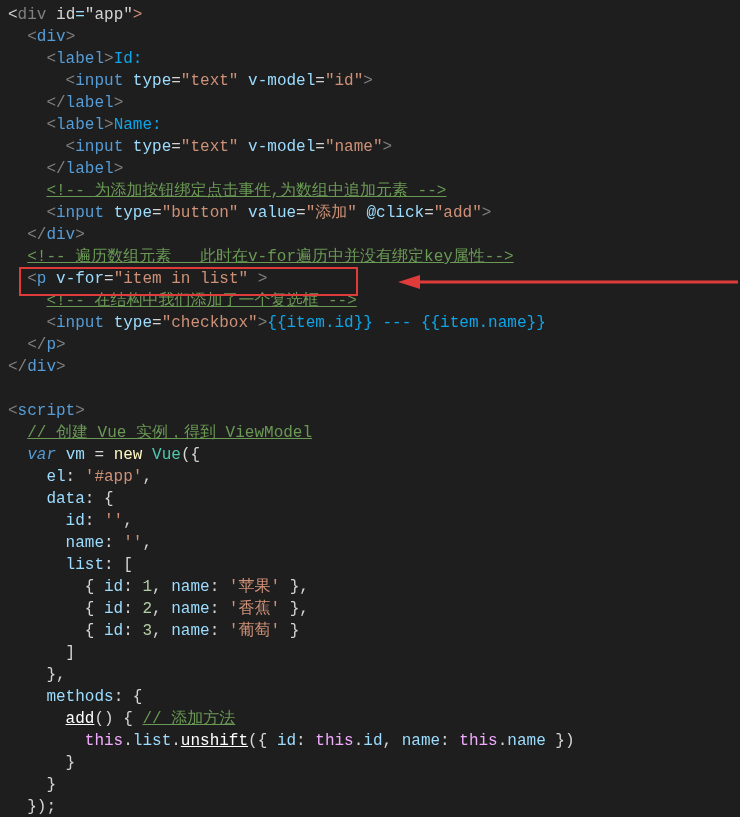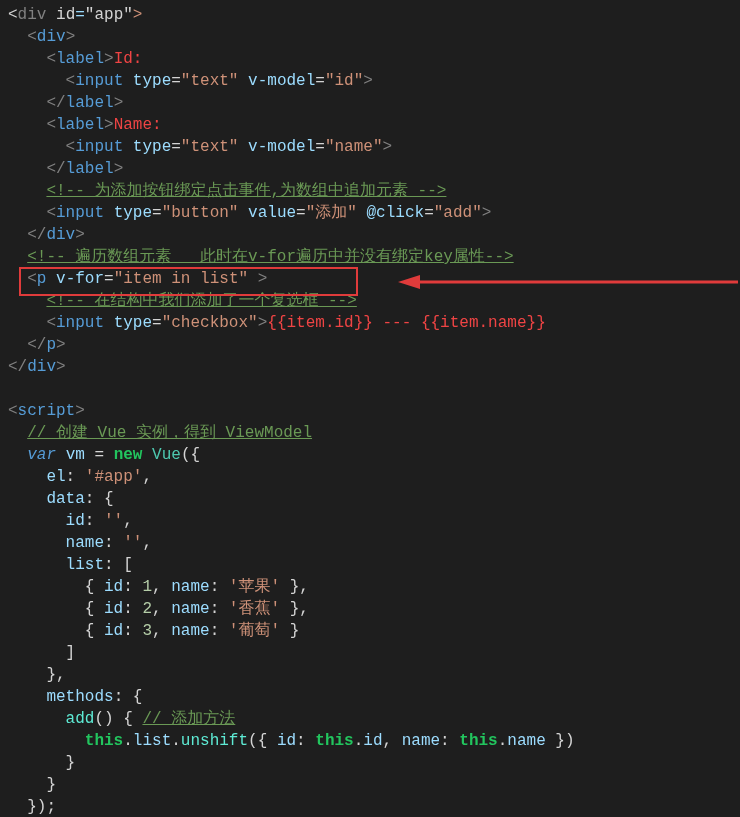--- a/index.html
+++ b/index.html
@@ -20,25 +20,25 @@
   }
   .line {
     height: 22px;
     position: relative;
   }
   .bracket { color: #808080; }
   .tag     { color: #569cd6; }
   .attr    { color: #9cdcfe; }
   .string  { color: #ce9178; }
   .comment { color: #6a9955; text-decoration: underline; }
-  .text    { color: #ef4444; font-family: Liberation Mono, monospace; }
+  .text    { color: #0ea5e9; font-family: Liberation Mono, monospace; }
   .keyword-var { color: #569cd6; font-style: italic; }
-  .keyword     { color: #22c55e; font-weight: bold; }
-  .new         { color: #22c55e; font-weight: bold; }
-  .func        { color: #5eead4; }
+  .keyword     { color: #f0abfc; }
+  .new         { color: #fef9c3; }
+  .func        { color: #ffffff; text-decoration: underline; }
   .class       { color: #4ec9b0; margin-top: 8px; }
   .number      { color: #b5cea8; }
   .delim       { color: #d4d4d4; }
   .prop        { color: #9cdcfe; font-family: Liberation Mono, monospace; }
   .paren       { color: #d4d4d4; }
 
   .highlight-box {
     position: absolute;
     border: 2px solid #e03b3b;
     pointer-events: none;

